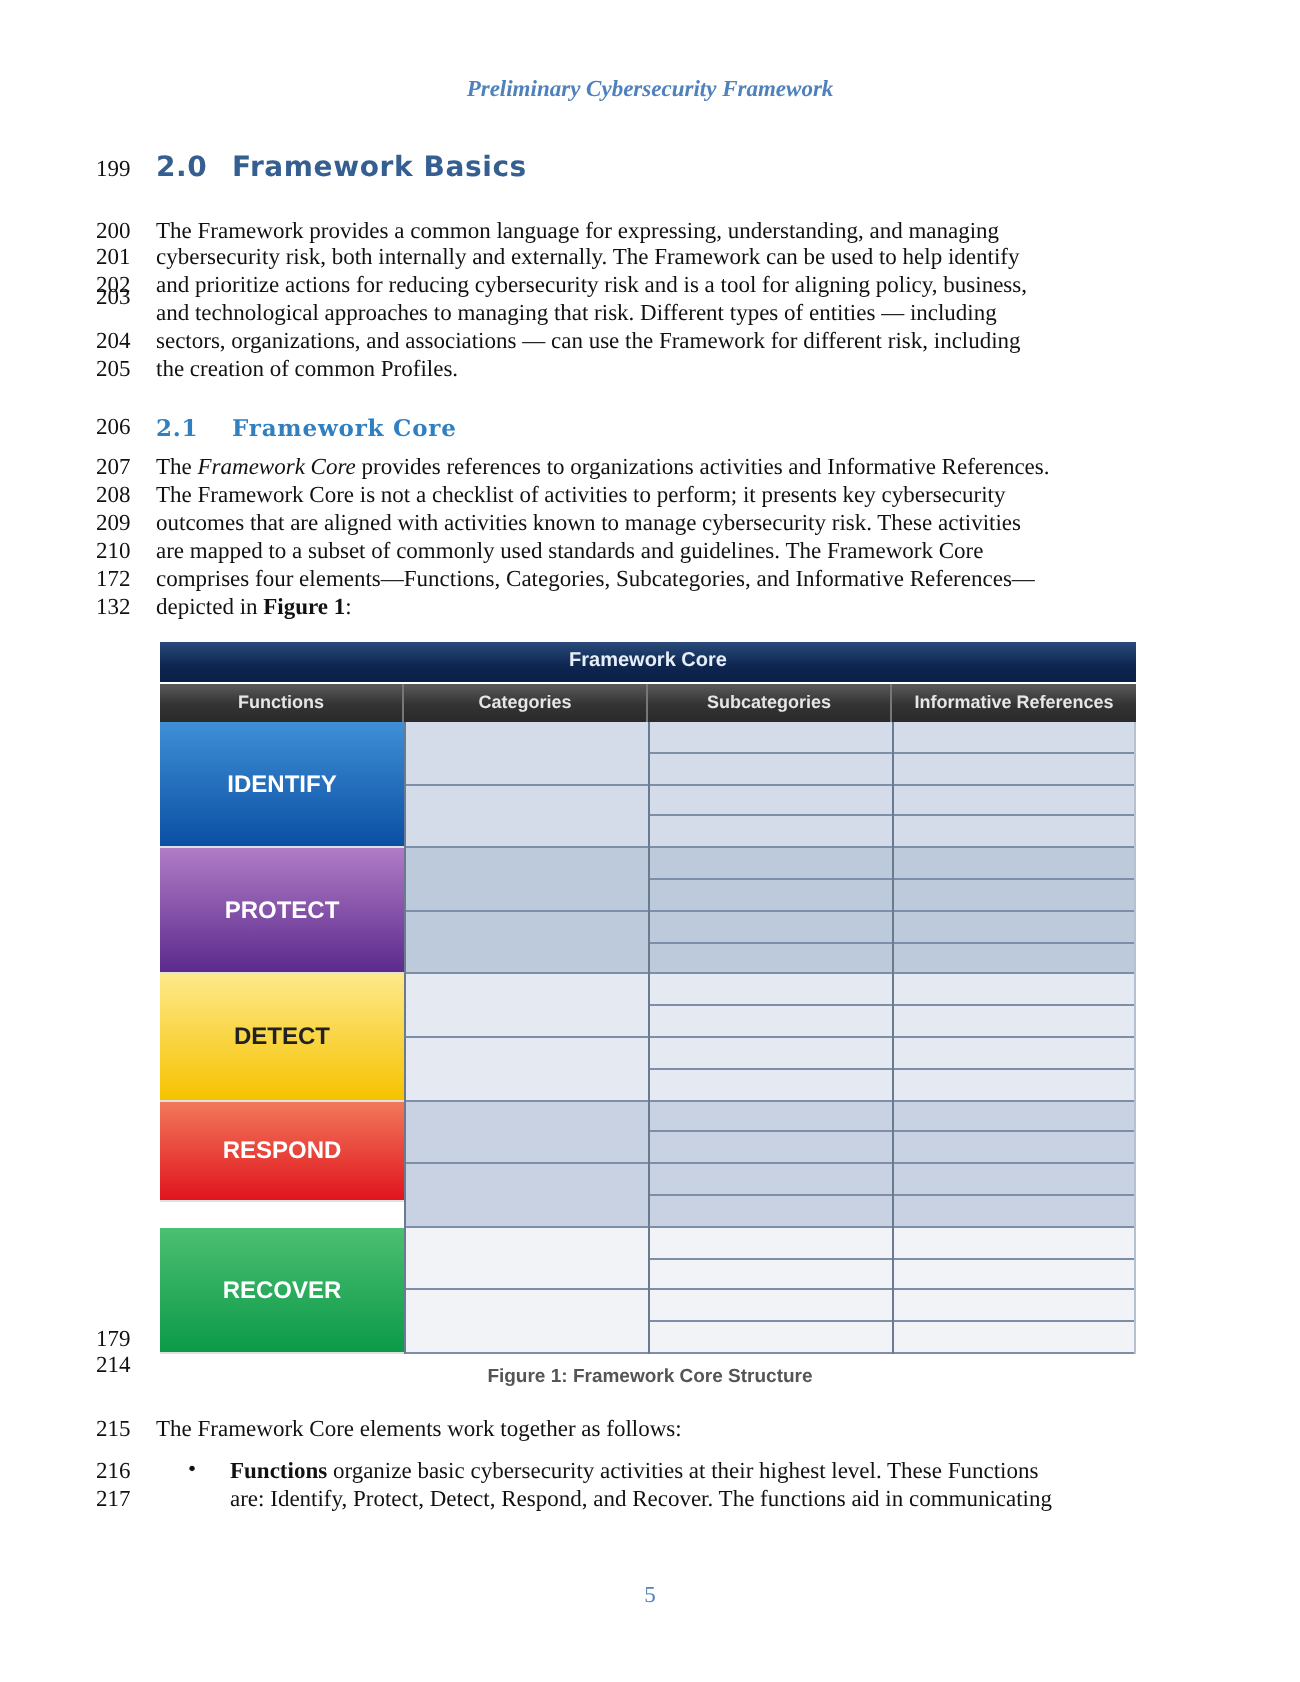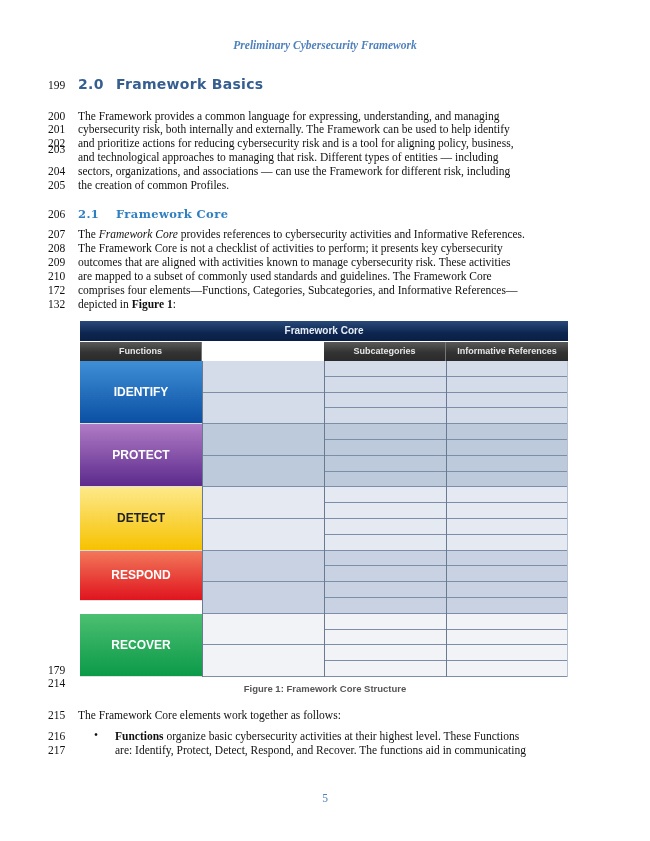--- a/index.html
+++ b/index.html
@@ -62,36 +62,37 @@
   <div class="line" style="top:179px">the creation of common Profiles.</div>
 </div>
 
 <div class="ln" style="top:208px">206</div>
 <div class="h2">
   <span class="num">2.1</span><span>Framework Core</span>
 </div>
 
 <div>
   <div class="ln" style="top:228px">207</div>
-  <div class="line" style="top:228px"><span>The </span><em>Framework Core</em><span> provides references to cybersecurity activities and Informative References.</span></div>
+  <div class="line" style="top:228px"><span>The </span><em>Framework Core</em><span> provides references to organizations activities and Informative References.</span></div>
   <div class="ln" style="top:242px">208</div>
   <div class="line" style="top:242px">The Framework Core is not a checklist of activities to perform; it presents key cybersecurity</div>
   <div class="ln" style="top:256px">209</div>
   <div class="line" style="top:256px">outcomes that are aligned with activities known to manage cybersecurity risk. These activities</div>
   <div class="ln" style="top:270px">210</div>
   <div class="line" style="top:270px">are mapped to a subset of commonly used standards and guidelines. The Framework Core</div>
   <div class="ln" style="top:284px">172</div>
   <div class="line" style="top:284px">comprises four elements—Functions, Categories, Subcategories, and Informative References—</div>
   <div class="ln" style="top:298px">132</div>
   <div class="line" style="top:298px"><span>depicted in </span><strong>Figure 1</strong><span>:</span></div>
 </div>
 
 <div class="figure">
   <div class="fig-title">Framework Core</div>
   <div class="col-head" style="left:0;width:122px">Functions</div>
+  <div class="col-head" style="left:122px;width:122px">Categories</div>
   <div class="col-head" style="left:366px;width:122px;border-right:none">Informative References</div>
   <div class="col-head" style="left:244px;width:122px">Subcategories</div>
   <div id="fig-body">
       <div class="func" style="top: 40px; height: 63.2px; background: linear-gradient(rgb(63, 143, 214), rgb(10, 79, 163));">IDENTIFY</div>
       <div class="cell" style="left: 122px; width: 122px; top: 40px; height: 31.6px; background: rgb(211, 220, 232);"></div>
       <div class="cell" style="left: 122px; width: 122px; top: 71.6px; height: 31.6px; background: rgb(211, 220, 232);"></div>
       <div class="cell" style="left: 244px; width: 122px; top: 40px; height: 15.8px; background: rgb(211, 220, 232);"></div>
       <div class="cell" style="left: 244px; width: 122px; top: 55.8px; height: 15.8px; background: rgb(211, 220, 232);"></div>
       <div class="cell" style="left: 244px; width: 122px; top: 71.6px; height: 15.8px; background: rgb(211, 220, 232);"></div>
       <div class="cell" style="left: 244px; width: 122px; top: 87.4px; height: 15.8px; background: rgb(211, 220, 232);"></div>

